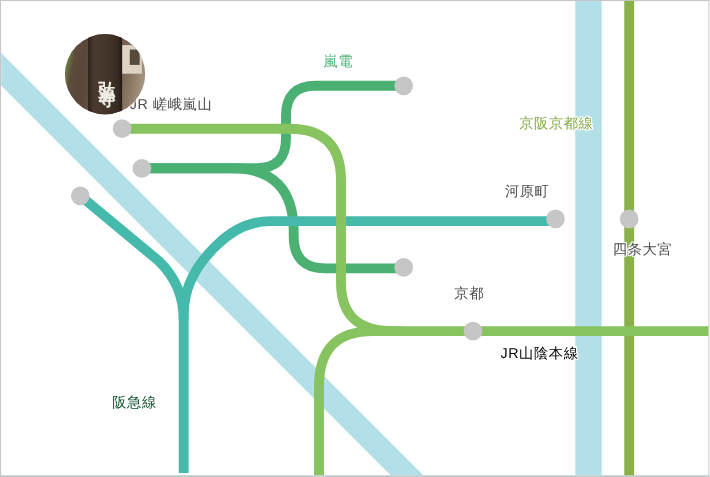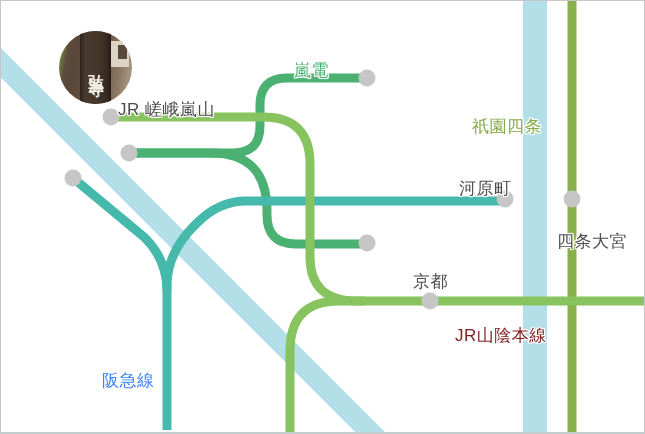--- a/index.html
+++ b/index.html
@@ -9,28 +9,27 @@
     box-sizing:border-box;
     background:#ffffff;
     border:1px solid #c6c6c6;
     border-bottom:2px solid #c2cccd;
     overflow:hidden;
   }
   svg.rail{position:absolute;left:0;top:0;}
   .labels{position:absolute;left:0;top:0;width:100%;height:100%;}
   .station-label,.line-label{
     position:absolute;
-    font-size:17px;
+    font-size:13px;
     line-height:19px;
     letter-spacing:0.5px;
     white-space:nowrap;
     color:#4d4d4d;
     text-shadow:1px 0 0 #fff,-1px 0 0 #fff,0 1px 0 #fff,0 -1px 0 #fff,
                 1px 1px 0 #fff,-1px -1px 0 #fff,1px -1px 0 #fff,-1px 1px 0 #fff,0 0 3px #fff;
-    margin-top:15px;
   }
   .photo{
     position:absolute;left:58px;top:30px;width:73px;height:73px;
     border-radius:50%;overflow:hidden;
     background:linear-gradient(100deg,#7e8748 0%,#6a7340 9%,#5d4c3d 14%,#584738 24%,#6b5847 60%,#8a7763 78%,#b4a590 100%);
     box-shadow:0 0 0 1px rgba(255,255,255,.6);
   }
   .photo-plank{
     position:absolute;left:21px;top:0;width:31px;height:73px;
     background:linear-gradient(90deg,#2e231c 0%,#4a3a2e 18%,#45362b 55%,#352921 88%,#241b15 100%);
@@ -75,23 +74,23 @@
       <circle cx="366" cy="242" r="8.5" fill="#c6c6c6"></circle>
       <circle cx="429" cy="300" r="8.5" fill="#c6c6c6"></circle>
     </svg>
 
   <div class="labels" id="labels">
       <div class="station-label" style="left: 117px; top: 84px; text-align: right;">JR 嵯峨嵐山</div>
       <div class="station-label" style="left: 458px; top: 163px; text-align: right;">河原町</div>
       <div class="station-label" style="left: 556px; top: 216px;">四条大宮</div>
       <div class="station-label" style="left: 412px; top: 256px;">京都</div>
       <div class="line-label" style="left: 293px; top: 45px; color: rgb(75, 177, 115);">嵐電</div>
-      <div class="line-label" style="left: 471px; top: 101px; color: rgb(132, 171, 73);">祇園四条</div>
-      <div class="line-label" style="left: 454px; top: 310px; color: #7f1d1d;">JR山陰本線</div>
-      <div class="line-label" style="left: 101px; top: 355px; color: #3b82f6;">阪急線</div>
+      <div class="line-label" style="left: 471px; top: 101px; color: rgb(132, 171, 73);">京阪京都線</div>
+      <div class="line-label" style="left: 454px; top: 310px; color: #000000;">JR山陰本線</div>
+      <div class="line-label" style="left: 101px; top: 355px; color: #14532d;">阪急線</div>
     </div>
 
   <div class="photo">
     <div class="photo-beige">
       <div class="photo-beige-inner"></div>
     </div>
     <div class="photo-plank">
       <span class="photo-text">弘源寺</span>
     </div>
   </div>

